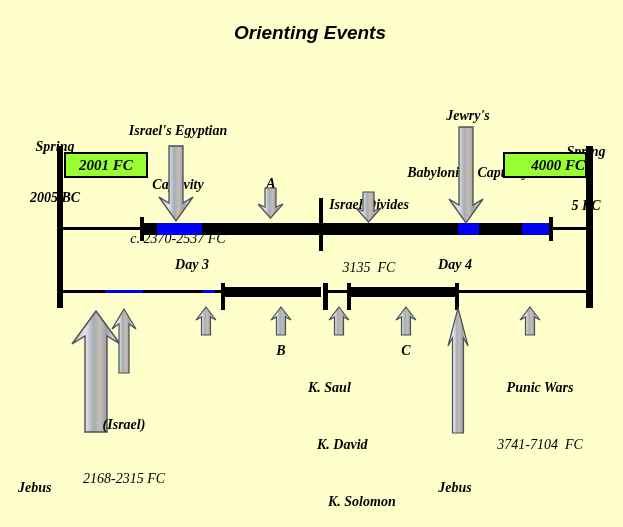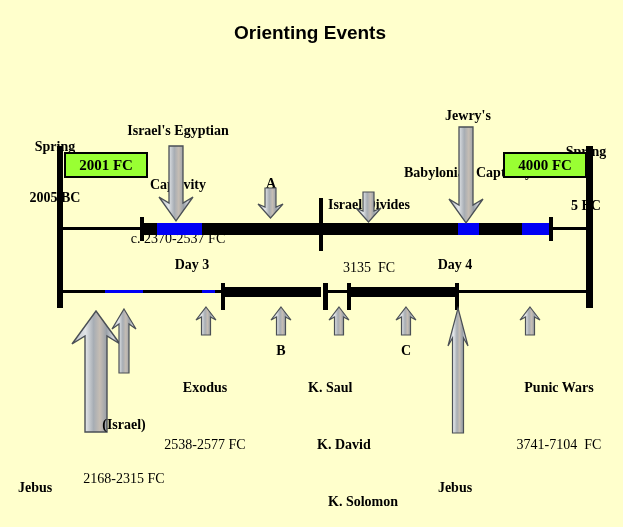--- a/index.html
+++ b/index.html
@@ -1,21 +1,21 @@
 <!DOCTYPE html>
 <html><head>
 <meta charset="utf-8">
 <style>
   html,body{margin:0;padding:0;}
   #canvas{
     position:relative;width:623px;height:527px;
     background:#FFFFCC;overflow:hidden;
     font-family:"Liberation Serif", serif;color:#000;
   }
-  .abs{position:absolute;}
+  .abs{position:absolute;font-style:italic;}
   .title{
     font-family:"Liberation Sans", sans-serif;font-weight:bold;font-size:19px;
     left:310px;top:22px;transform:translateX(-50%);white-space:pre;
   }
   .subtitle{font-size:14px;left:308px;top:45px;transform:translateX(-50%);white-space:pre;}
   .lbl{font-size:14px;line-height:19px;white-space:pre;}
   .ctr{transform:translateX(-50%);text-align:center;}
   .b{font-weight:bold;}
   .bar{background:#000;}
   .blue{background:#0000F5;}
@@ -70,21 +70,21 @@
   </div>
 
   <div class="abs lbl ctr" style="left:369px;top:152px;line-height:21px;">
     <div class="b">Israel Divides</div>
     <div>3135  FC</div>
   </div>
 
   <div class="abs lbl ctr b" style="left:271px;top:174px;">A</div>
 
   <div class="abs gbox" style="left:64px;top:152px;">2001 FC</div>
-  <div class="abs gbox" style="left:503px;top:152px;">4000 FC</div>
+  <div class="abs gbox" style="left:503px;top:152px;text-align:right;">4000 FC</div>
 
   <div class="abs bar" style="left:57px;top:146px;width:6px;height:162px;"></div>
   <div class="abs bar" style="left:586px;top:146px;width:7px;height:162px;"></div>
 
   <div class="abs bar" style="left:63px;top:227px;width:77px;height:3px;"></div>
   <div class="abs bar" style="left:140px;top:217px;width:4px;height:24px;"></div>
   <div class="abs bar" style="left:144px;top:223px;width:405px;height:12px;"></div>
   <div class="abs blue" style="left:157px;top:223px;width:45px;height:12px;"></div>
   <div class="abs blue" style="left:458px;top:223px;width:21px;height:12px;"></div>
   <div class="abs blue" style="left:522px;top:223px;width:27px;height:12px;"></div>
@@ -139,37 +139,33 @@
   <svg class="arrow" style="left:396px;top:307px;" width="20" height="28">
     <polygon points="10,0 20,13 14.5,10 14.5,28 5.5,28 5.5,10 0,13" fill="url(#stone)" stroke="#4a4f55" stroke-width="1.2"></polygon>
   </svg>
   <svg class="arrow" style="left:448px;top:308px;" width="20" height="125">
     <polygon points="10,0 20,38 15.5,30 15.5,125 4.5,125 4.5,30 0,38" fill="url(#stone)" stroke="#4a4f55" stroke-width="1.2"></polygon>
   </svg>
   <svg class="arrow" style="left:520px;top:307px;" width="20" height="28">
     <polygon points="10,0 20,13 14.5,10 14.5,28 5.5,28 5.5,10 0,13" fill="url(#stone)" stroke="#4a4f55" stroke-width="1.2"></polygon>
   </svg>
 
-  <div class="abs lbl ctr" style="left:205px;top:340px;">
-    <div class="b">Exodus</div>
-    <div>2538-2577 FC</div>
-  </div>
 
   <div class="abs lbl ctr b" style="left:281px;top:341px;">B</div>
 
   <div class="abs lbl" style="left:308px;top:340px;">
     <div class="b">K. Saul</div>
     <div class="b" style="margin-left:9px;">K. David</div>
     <div class="b" style="margin-left:20px;">K. Solomon</div>
     
   </div>
 
   <div class="abs lbl ctr b" style="left:406px;top:341px;">C</div>
 
-  <div class="abs lbl ctr" style="left:559px;top:340px;">
+  <div class="abs lbl ctr" style="left:540px;top:340px;">
     <div class="b">Punic Wars</div>
     <div>3741-7104  FC</div>
   </div>
 
   <div class="abs lbl ctr" style="left:124px;top:380px;line-height:18px;">
     <div class="b">(Israel)</div>
     <div>2168-2315 FC</div>
   </div>
 
   <div class="abs lbl" style="left:18px;top:438px;line-height:20px;">

